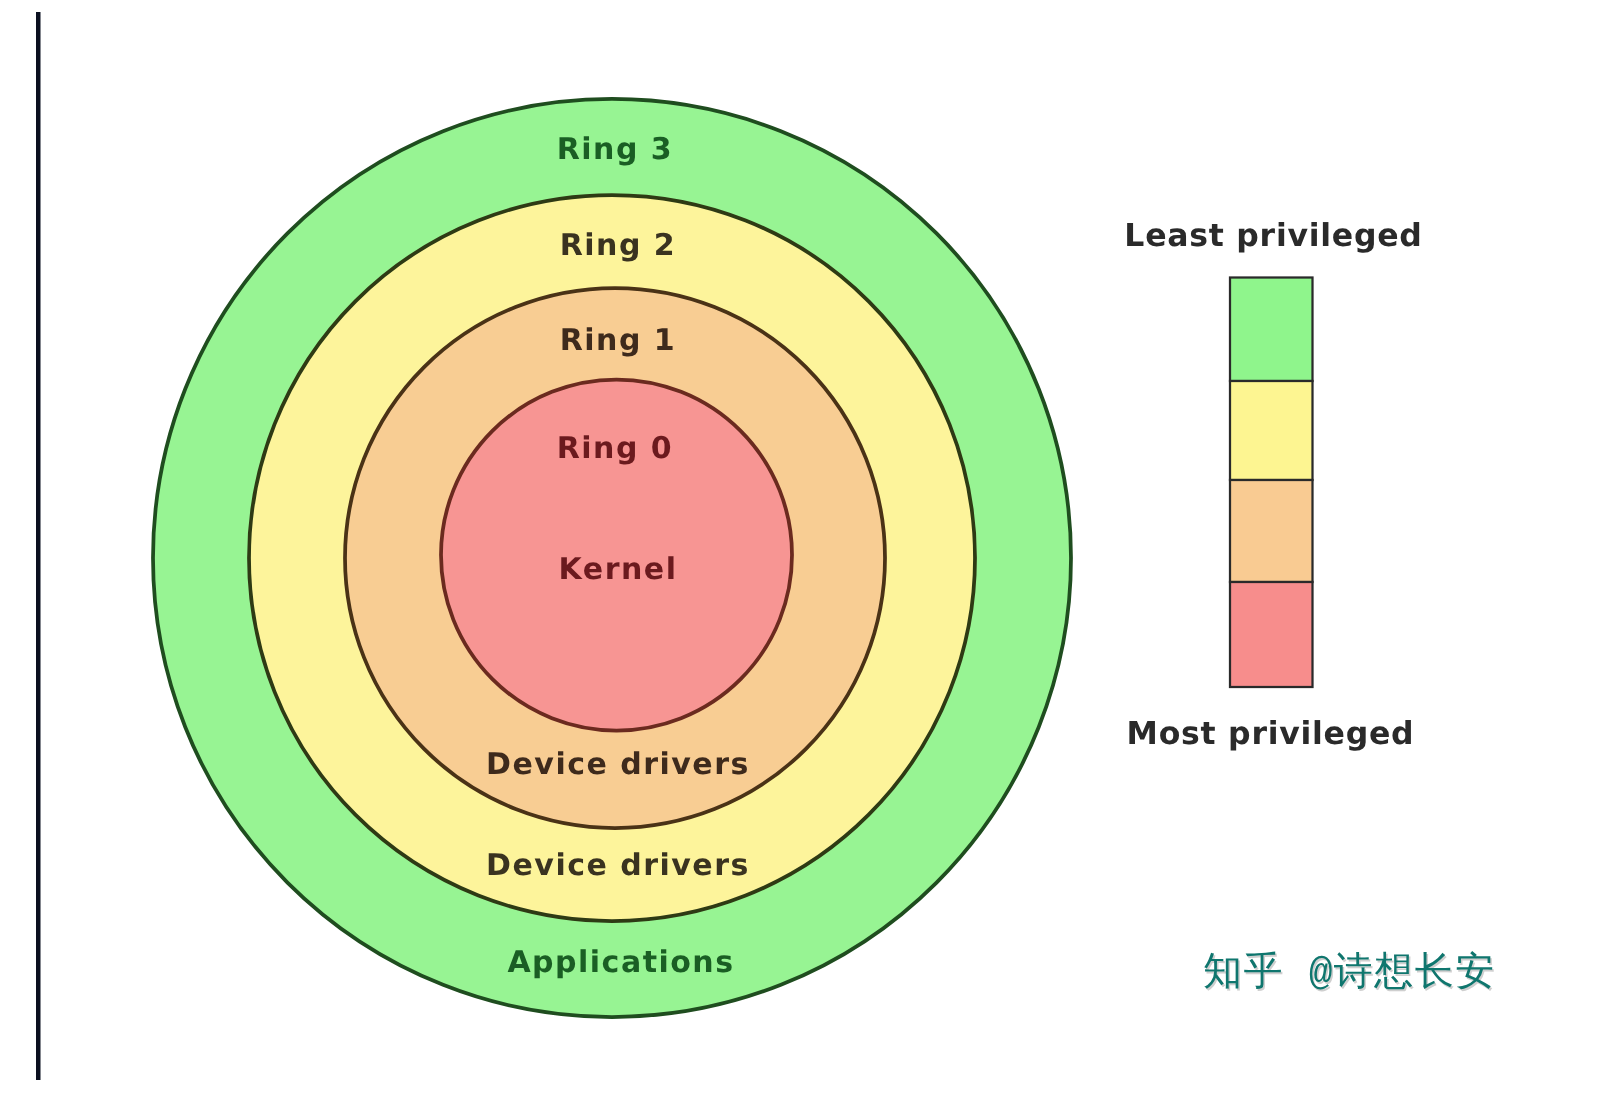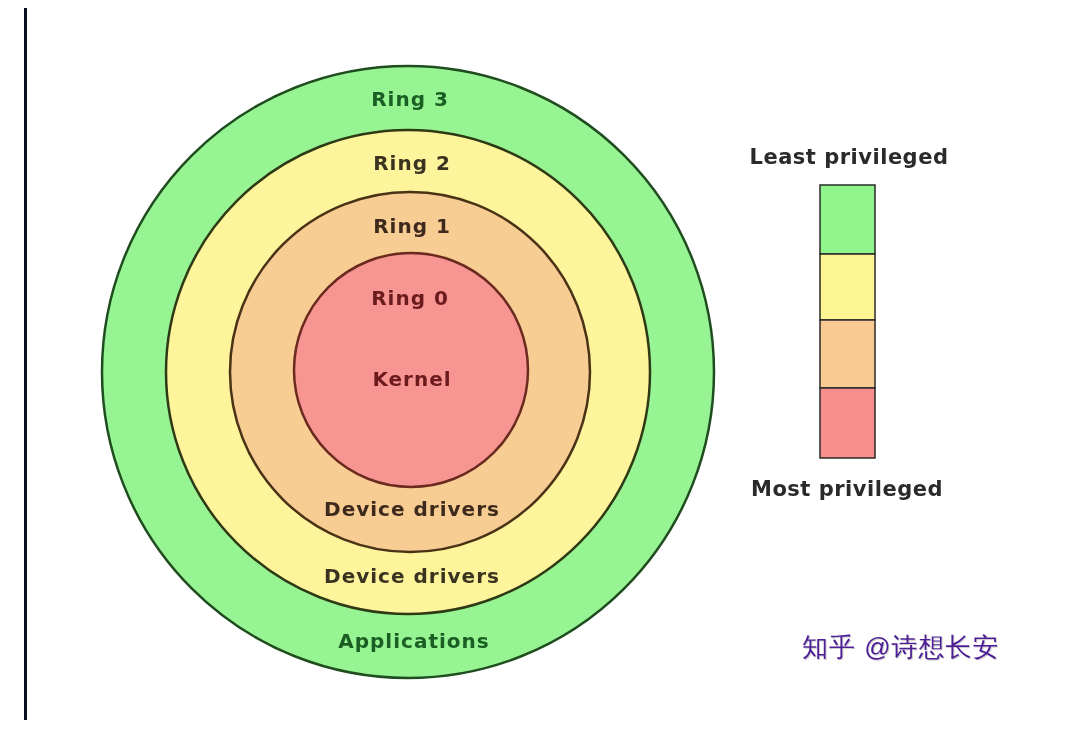--- a/index.html
+++ b/index.html
@@ -39,23 +39,23 @@
       font-family: "DejaVu Sans", sans-serif;
       font-size: 21px;
       font-weight: bold;
       fill: #2a2a2a;
       letter-spacing: 0.5px;
     }
     .watermark {
       position: absolute;
       left: 802px;
       top: 630px;
-      font-family: Liberation Sans, sans-serif;
+      font-family: Liberation Mono, monospace;
       font-size: 26px;
-      color: #4c1d95;
+      color: #0f766e;
       text-shadow: 1px 1px 0 #cfcfcf, -1px -1px 0 #ffffff;
       letter-spacing: 1px;
       white-space: nowrap;
     }
   </style>
 </head>
 <body>
 
 <div class="left-rule"></div>
 

